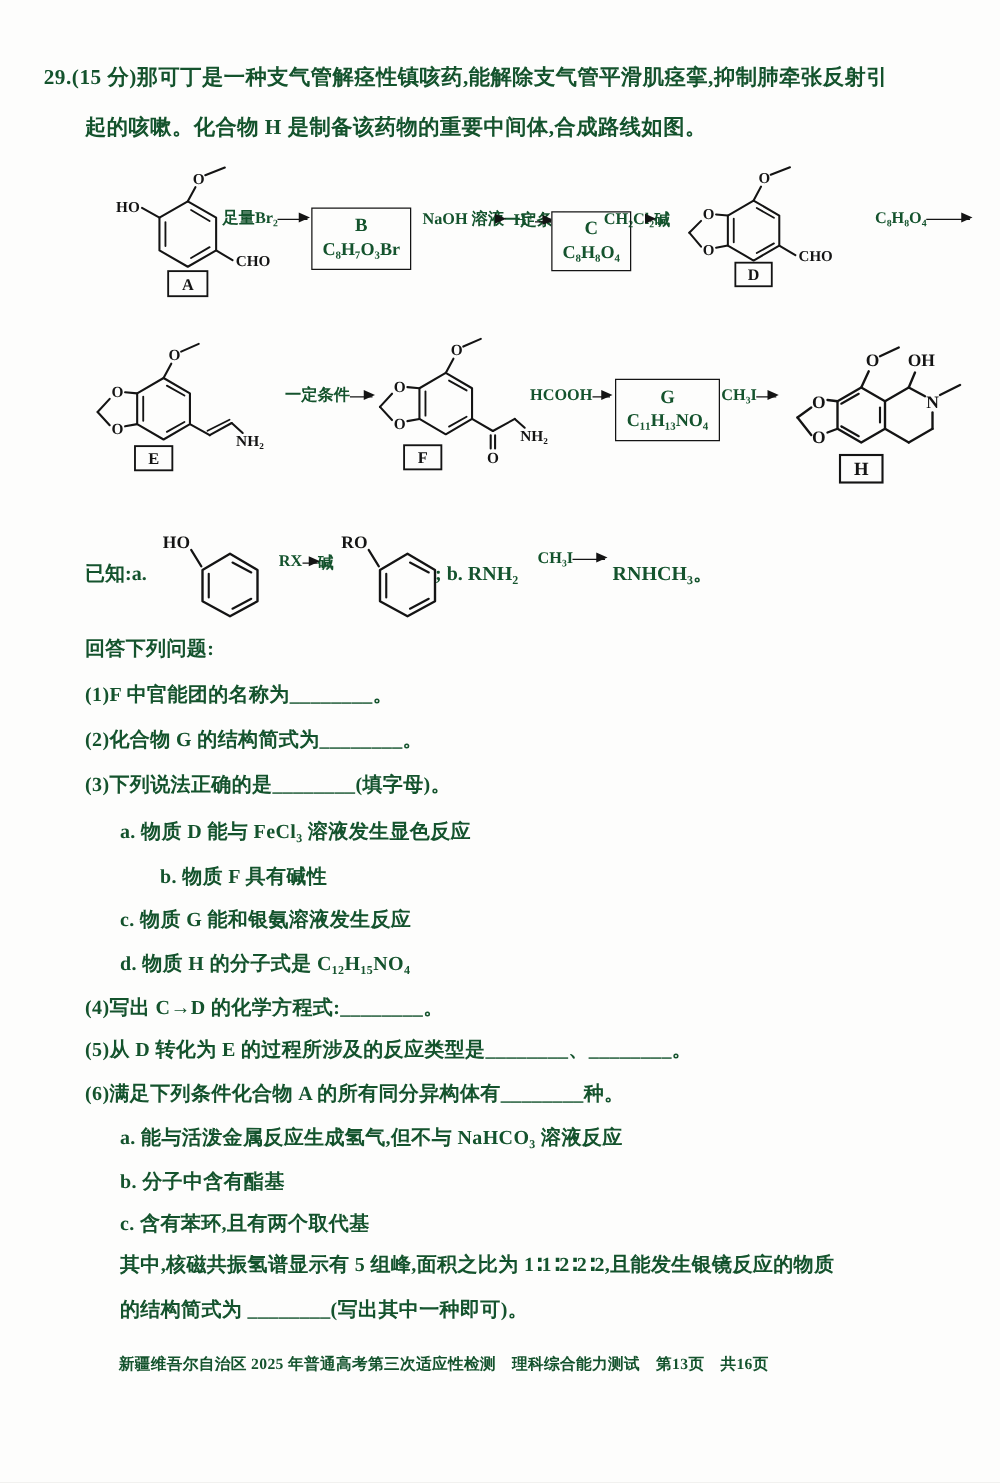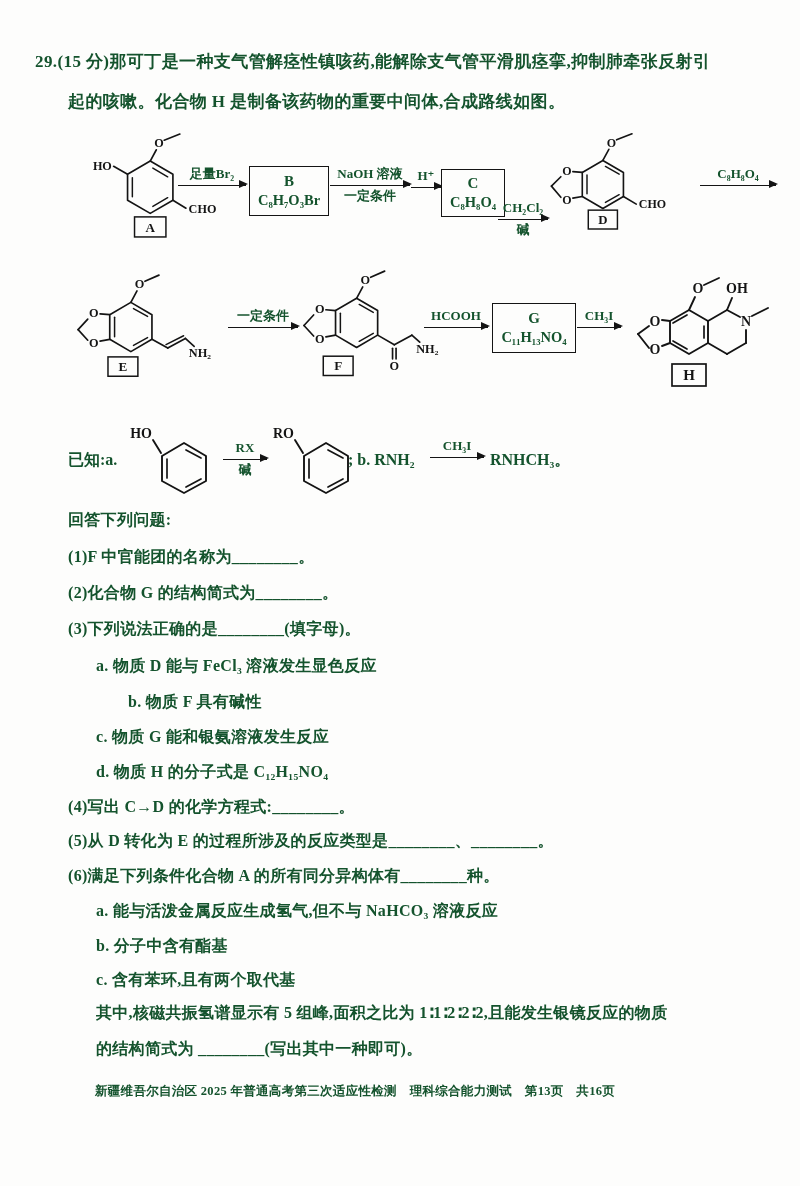--- a/index.html
+++ b/index.html
@@ -3,21 +3,21 @@
 <meta charset="utf-8">
 <style>
   html,body{margin:0;padding:0;background:#e8e8e6;}
   .page{position:relative;width:800px;height:1186px;background:#fdfdfc;margin:0 auto;
         font-family:"Liberation Serif","DejaVu Serif",serif;color:#14532d;overflow:hidden;}
   .txt{position:absolute;font-weight:700;white-space:nowrap;line-height:20px;}
   .intro{font-size:17px;letter-spacing:0.4px;}
   .q{font-size:16px;letter-spacing:0.3px;}
   .known-t{font-size:16px;}
   
-  .rxn-arrow{position:absolute;display:flex;flex-direction:column;align-items:center;}
+  .rxn-arrow{position:absolute;display:flex;flex-direction:row;align-items:center;}
   .rxn-arrow .top,.rxn-arrow .bottom{font-size:13px;font-weight:700;white-space:nowrap;line-height:16px;}
   .rxn-arrow .shaft{display:block;width:100%;height:0;border-top:1.8px solid #141414;position:relative;margin-top:3px;}
   .rxn-arrow .shaft::after{content:"";position:absolute;right:-2px;top:-6px;width:0;height:0;
       border-left:9px solid #141414;border-top:4.5px solid transparent;border-bottom:4.5px solid transparent;}
   .rxn-arrow .bottom{margin-top:2px;}
   
   .cmpd-box{position:absolute;border:1.7px solid #141414;display:flex;flex-direction:column;
       align-items:center;justify-content:center;font-weight:700;background:#fdfdfc;}
   .cmpd-box .nm{font-size:15px;line-height:19px;}
   .cmpd-box .fm{font-size:14.5px;line-height:19px;}
@@ -57,37 +57,37 @@
   <div class="rxn-arrow" style="left:178px;top:166px;width:68px;">
     <span class="top">足量Br₂</span>
       <span class="shaft"></span>
   </div>
 
   <div class="cmpd-box" style="left:249px;top:166px;width:78px;height:48px;">
     <span class="nm">B</span>
     <span class="fm">C₈H₇O₃Br</span>
   </div>
 
-  <div class="rxn-arrow" style="left:330px;top:166px;width:80px;">
+  <div class="rxn-arrow" style="left:338px;top:166px;width:80px;">
     <span class="top">NaOH 溶液</span>
       <span class="shaft"></span>
     <span class="bottom">一定条件</span>
   </div>
 
   <div class="rxn-arrow" style="left:411px;top:168px;width:30px;">
     <span class="top">H⁺</span>
       <span class="shaft"></span>
   </div>
 
   <div class="cmpd-box" style="left:441px;top:169px;width:62px;height:46px;">
     <span class="nm">C</span>
     <span class="fm">C₈H₈O₄</span>
   </div>
 
-  <div class="rxn-arrow" style="left:498px;top:166px;width:50px;margin-top:34px;">
+  <div class="rxn-arrow" style="left:483px;top:166px;width:50px;">
     <span class="top">CH₂Cl₂</span>
       <span class="shaft"></span>
     <span class="bottom">碱</span>
   </div>
 
   <svg class="struct" style="left:536px;top:133px;" width="120" height="96" viewBox="0 0 140 112">
     <path d="M78,32 L102,46 L102,74 L78,88 L54,74 L54,46 Z"></path>
     <line class="thin" x1="81" y1="39" x2="97" y2="48"></line>
     <line class="thin" x1="97" y1="72" x2="81" y2="81"></line>
     <line class="thin" x1="59.5" y1="71" x2="59.5" y2="49"></line>

